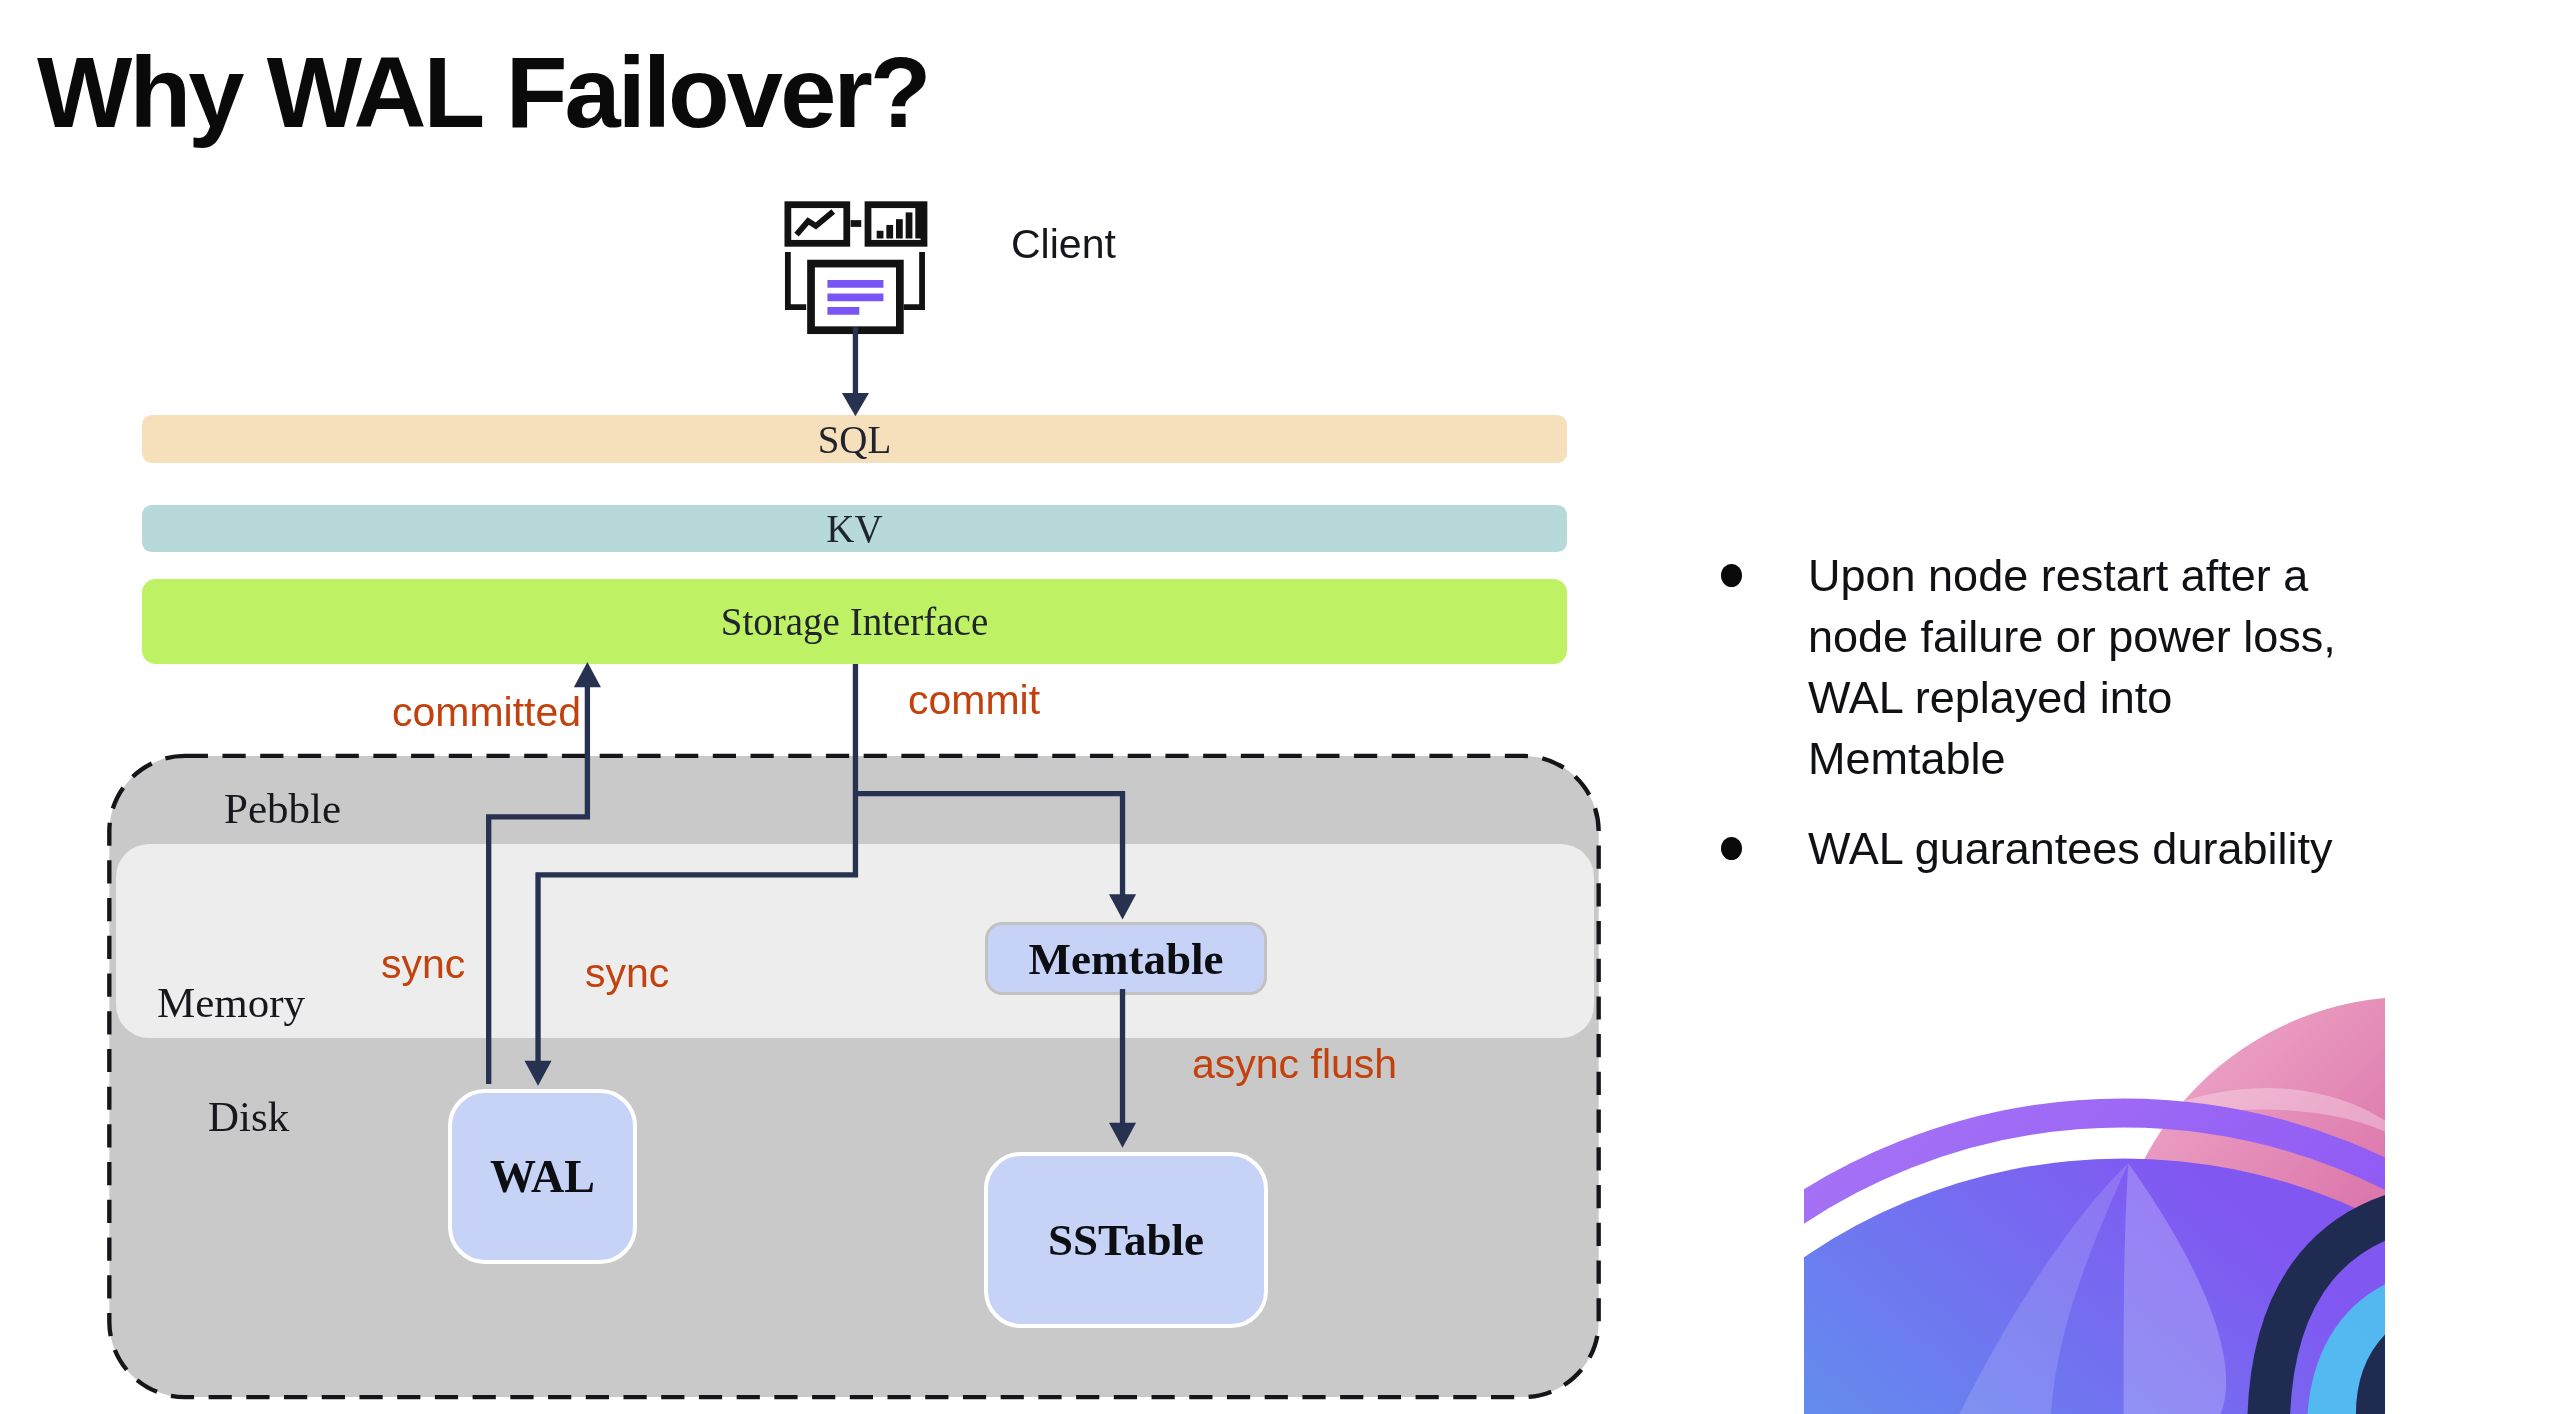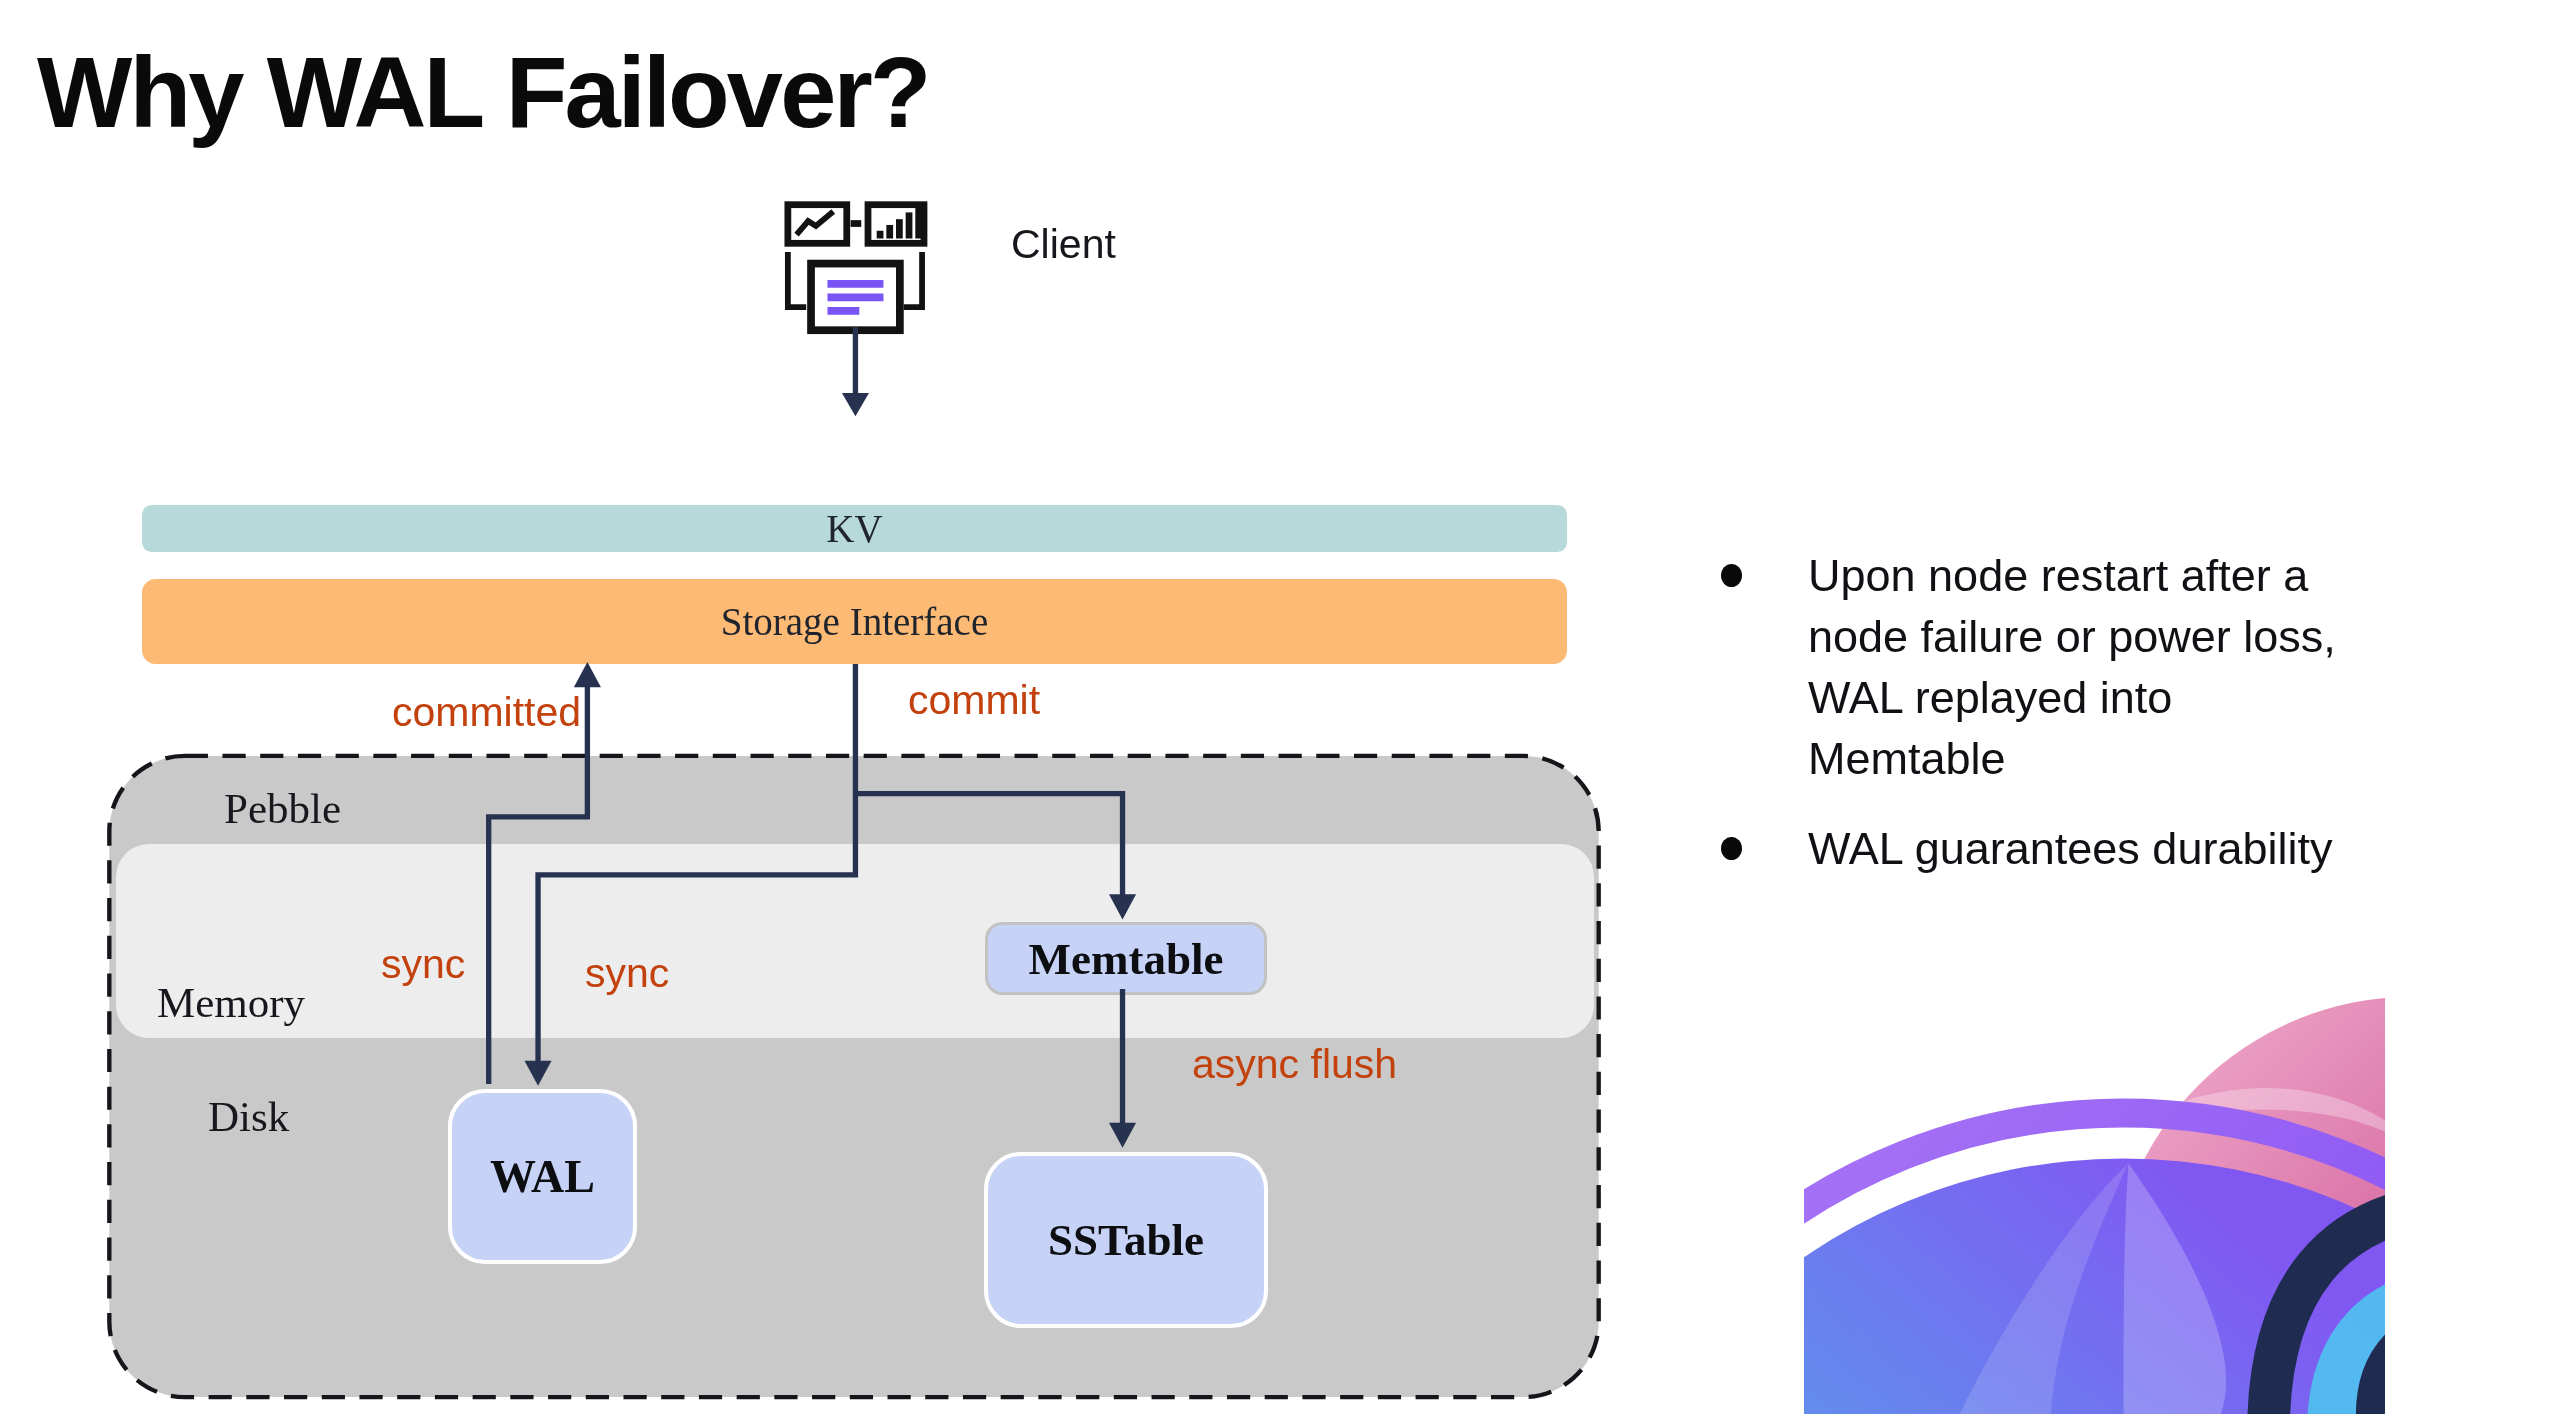--- a/index.html
+++ b/index.html
@@ -95,24 +95,27 @@
     </g>
     <rect x="33" y="70" width="92" height="69" fill="#ffffff" stroke="#121212" stroke-width="8"></rect>
     <g stroke="#7a55f5" stroke-width="8">
       <line x1="50" y1="91" x2="108" y2="91"></line>
       <line x1="50" y1="105" x2="108" y2="105"></line>
       <line x1="50" y1="119" x2="83" y2="119"></line>
     </g>
   </svg>
   <div class="abs lbl-client">Client</div>
 
+  <div class="abs bar sql" style="background: rgb(246, 224, 187);">
+    <span>SQL</span>
+  </div>
   <div class="abs bar kv" style="background: rgb(183, 217, 218); font-family: Liberation Serif, serif;">
     <span>KV</span>
   </div>
-  <div class="abs bar storage" style="background: #fdba74;">
+  <div class="abs bar storage" style="background: #bef264;">
     <span>Storage Interface</span>
   </div>
 
   <div class="abs pebble">
     <svg class="pebble-border-svg" width="1496" height="647" viewBox="0 0 1546 669">
       <rect x="3" y="3" width="1540" height="663" rx="78" fill="#c9c9c9" stroke="#15161a" stroke-width="4.5" stroke-dasharray="24 15"></rect>
     </svg>
     <div class="memory-band" style="background: rgb(237, 237, 238);"></div>
     <div class="zone-label lbl-pebble">Pebble</div>
     <div class="zone-label lbl-memory">Memory</div>

